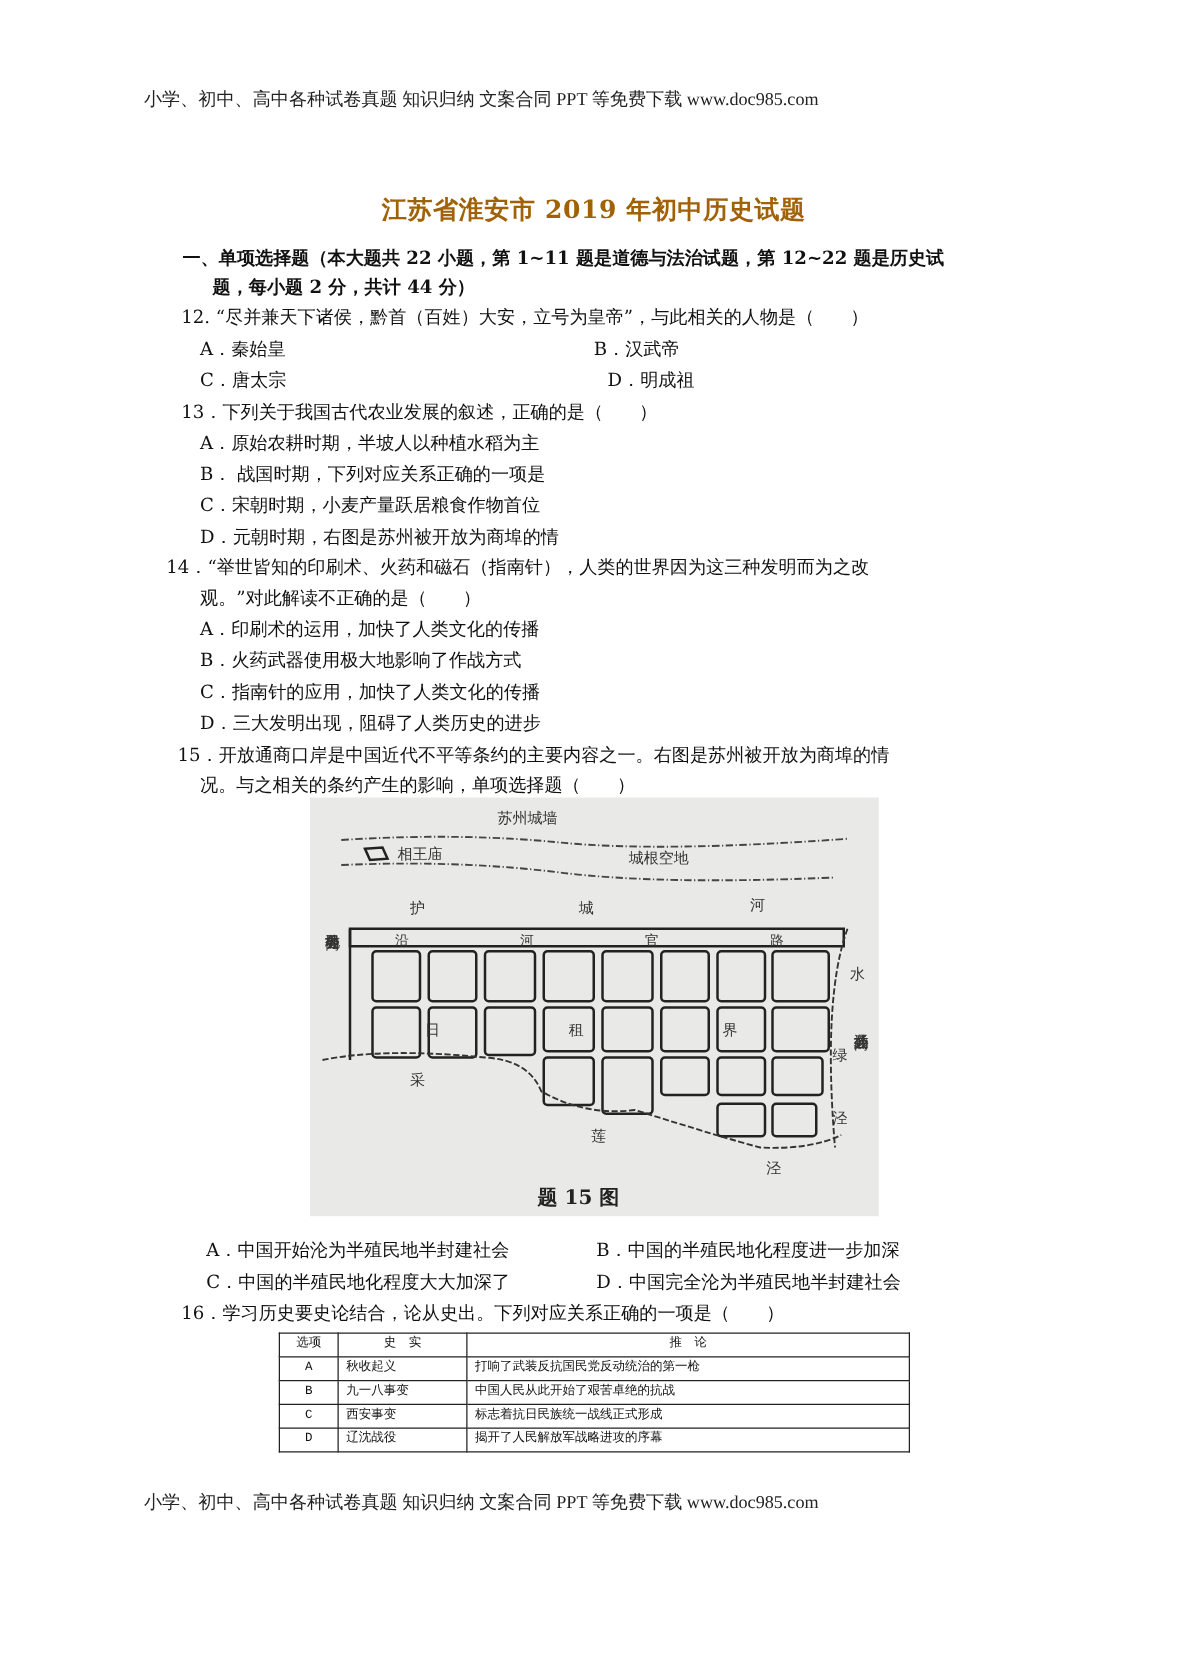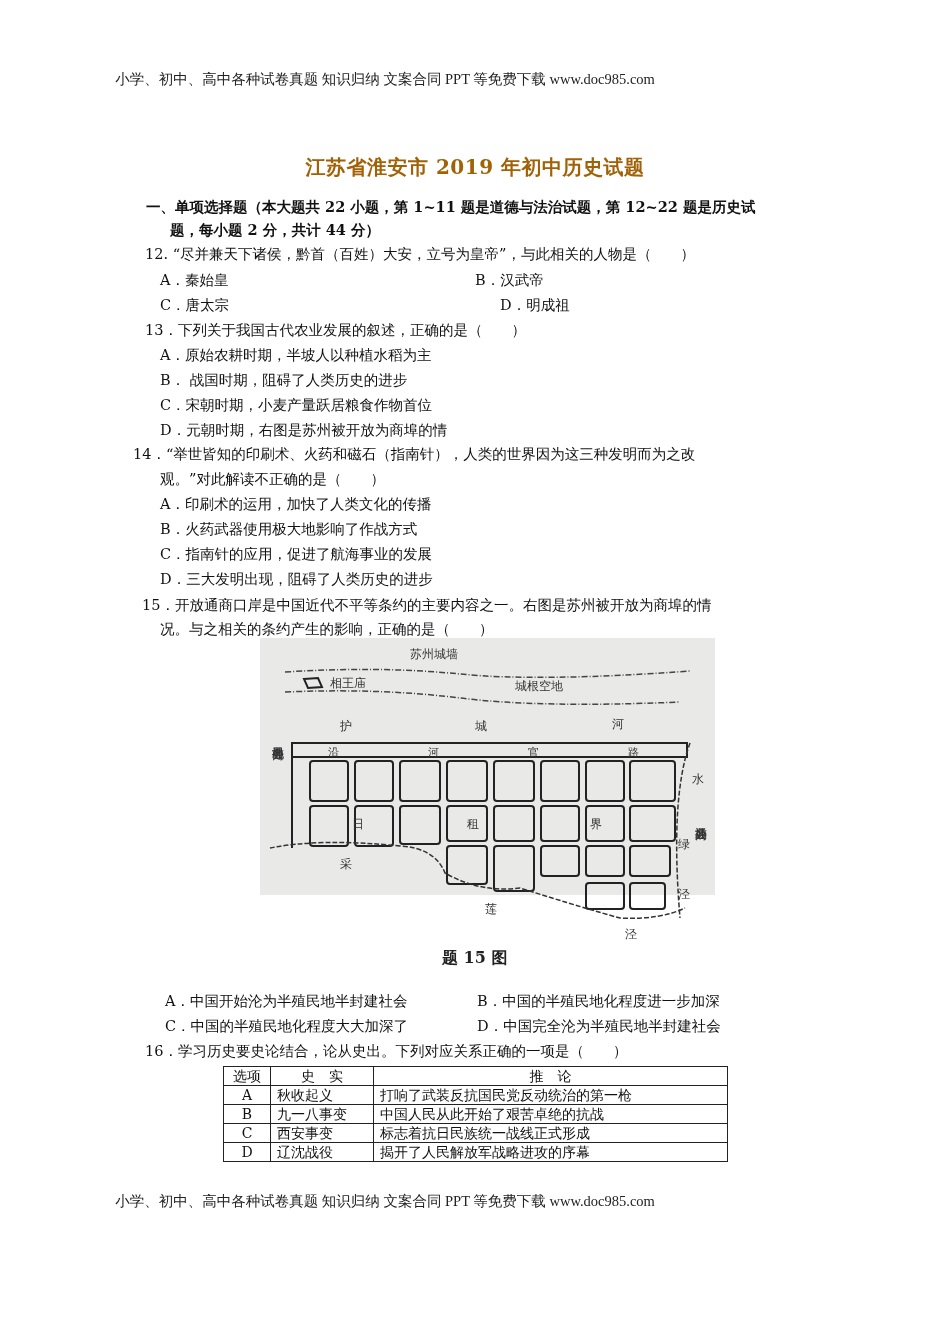--- a/index.html
+++ b/index.html
@@ -4,59 +4,59 @@
 <style>
   html,body{margin:0;padding:0;background:#ffffff;}
   body{width:950px;height:1344px;position:relative;overflow:hidden;
        font-family:"DejaVu Serif","Liberation Serif",serif;color:#111;}
   .hdr{position:absolute;left:0;width:770px;text-align:center;font-size:14.5px;
        font-family:"Liberation Serif","DejaVu Serif",serif;color:#222;}
   .title{position:absolute;top:154px;left:0;width:950px;text-align:center;
          font-size:20px;font-weight:bold;color:#a16207;letter-spacing:0.5px;}
   .line{position:absolute;font-size:14.5px;white-space:nowrap;line-height:20px;}
   .sec{font-weight:bold;}
-  .map{position:absolute;left:260px;top:638px;width:455px;height:257px;
+  .map{position:absolute;left:248px;top:638px;width:455px;height:335px;
        background:#e9e9e7;}
   .map svg{display:block;}
   table.ht{position:absolute;left:223px;top:1066px;width:505px;border-collapse:collapse;
-           font-size:14px;}
+           font-size:10px;font-family:Liberation Mono, monospace;}
   table.ht td{border:1px solid #222;padding:0 6px;height:18px;line-height:18px;}
   table.ht td.c{text-align:center;}
 </style>
 </head>
 <body>
 
 <div class="hdr" style="top:70px">小学、初中、高中各种试卷真题 知识归纳 文案合同 PPT 等免费下载   www.doc985.com</div>
 
 <div class="title">江苏省淮安市 2019 年初中历史试题</div>
 
 <div class="line sec" style="left:146px;top:197px">一、单项选择题（本大题共 22 小题，第 1~11 题是道德与法治试题，第 12~22 题是历史试</div>
 <div class="line sec" style="left:170px;top:220px">题，每小题 2 分，共计 44 分）</div>
 
 <div class="line" style="left:145px;top:244px">12. “尽并兼天下诸侯，黔首（百姓）大安，立号为皇帝”，与此相关的人物是（　　）</div>
 <div class="line" style="left:160px;top:270px">A．秦始皇</div>
 <div class="line" style="left:475px;top:270px">B．汉武帝</div>
 <div class="line" style="left:160px;top:295px">C．唐太宗</div>
-<div class="line" style="left:500px;top:295px">D．明成祖</div>
+<div class="line" style="left:486px;top:295px">D．明成祖</div>
 
 <div class="line" style="left:145px;top:320px">13．下列关于我国古代农业发展的叙述，正确的是（　　）</div>
 <div class="line" style="left:160px;top:345px">A．原始农耕时期，半坡人以种植水稻为主</div>
-<div class="line" style="left:160px;top:370px">B．  战国时期，阻碍了人类历史的进步</div>
+<div class="line" style="left:160px;top:370px">B．  战国时期，下列对应关系正确的一项是</div>
 <div class="line" style="left:160px;top:395px">C．宋朝时期，小麦产量跃居粮食作物首位</div>
 <div class="line" style="left:160px;top:420px">D．元朝时期，右图是苏州被开放为商埠的情</div>
 
 <div class="line" style="left:133px;top:444px">14．“举世皆知的印刷术、火药和磁石（指南针），人类的世界因为这三种发明而为之改</div>
 <div class="line" style="left:160px;top:469px">观。”对此解读不正确的是（　　）</div>
 <div class="line" style="left:160px;top:494px">A．印刷术的运用，加快了人类文化的传播</div>
 <div class="line" style="left:160px;top:519px">B．火药武器使用极大地影响了作战方式</div>
-<div class="line" style="left:160px;top:544px">C．指南针的应用，促进了航海事业的发展</div>
+<div class="line" style="left:160px;top:544px">C．指南针的应用，加快了人类文化的传播</div>
 <div class="line" style="left:160px;top:569px">D．三大发明出现，阻碍了人类历史的进步</div>
 
 <div class="line" style="left:142px;top:595px">15．开放通商口岸是中国近代不平等条约的主要内容之一。右图是苏州被开放为商埠的情</div>
-<div class="line" style="left:160px;top:619px">况。与之相关的条约产生的影响，正确的是（　　）</div>
+<div class="line" style="left:160px;top:619px">况。与之相关的条约产生的影响，单项选择题（　　）</div>
 
 <div class="map">
   <svg width="455" height="335" viewBox="0 0 455 335" font-family="DejaVu Serif, serif" font-size="12" fill="#333">
 
     <path d="M25 34 Q120 28 200 36 T430 33" stroke="#444" stroke-width="1.5" fill="none" stroke-dasharray="6 2 1 2"></path>
     <path d="M25 54 Q120 50 200 60 T420 64" stroke="#444" stroke-width="1.5" fill="none" stroke-dasharray="6 2 1 2"></path>
     <text x="150" y="20">苏州城墙</text>
     <polygon points="44,41 58,40 62,49 48,50" fill="none" stroke="#222" stroke-width="2"></polygon>
     <text x="70" y="49">相王庙</text>
     <text x="255" y="52">城根空地</text>

